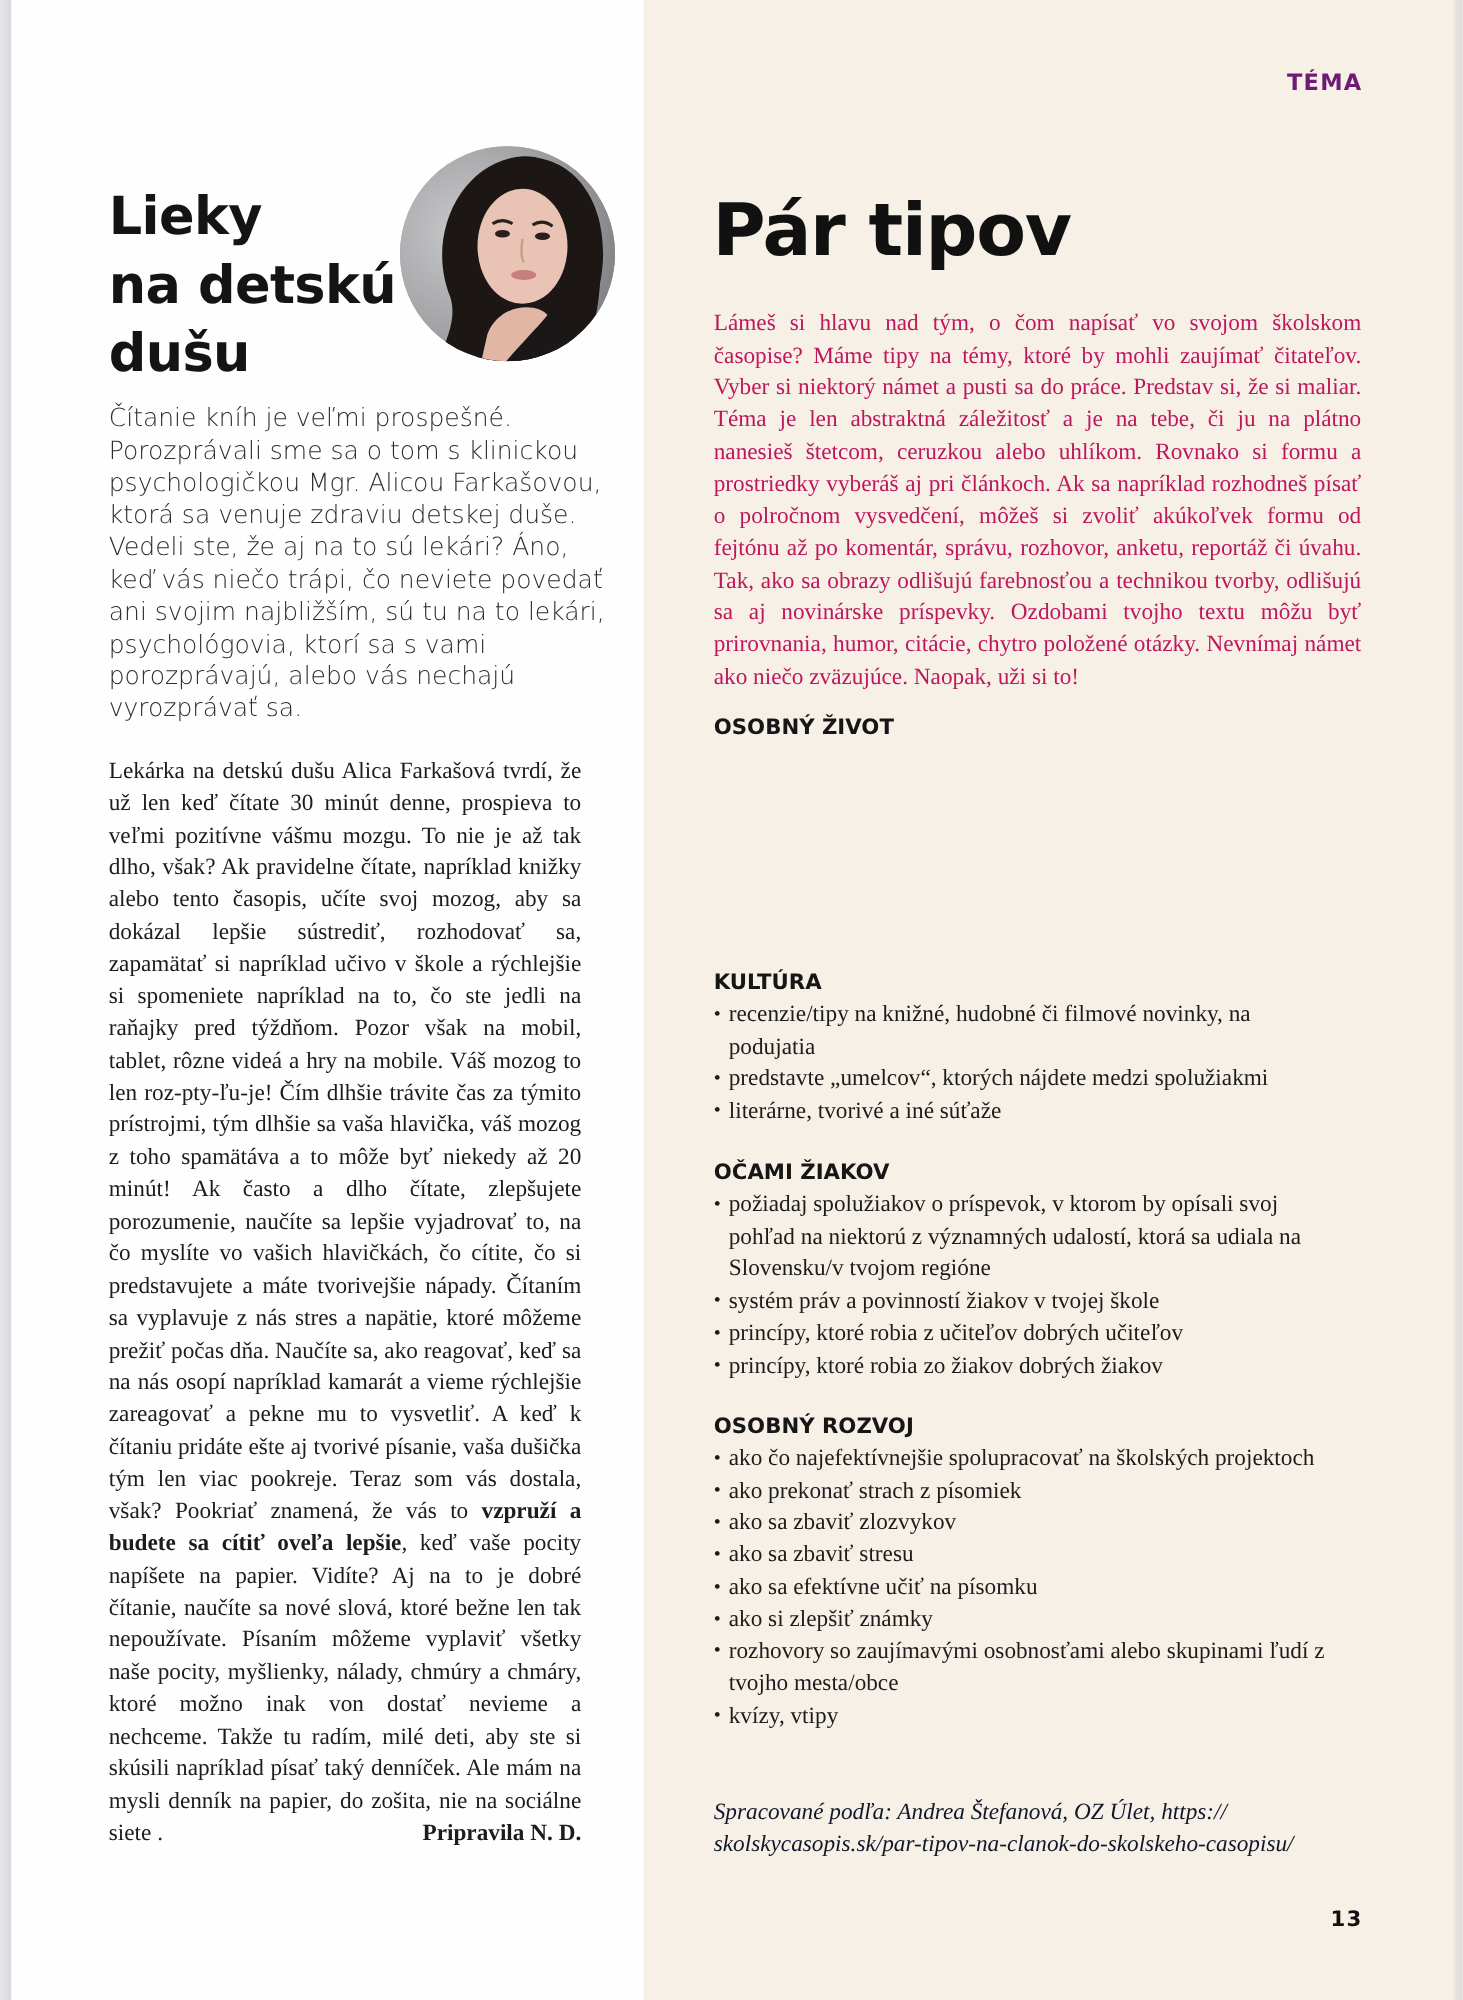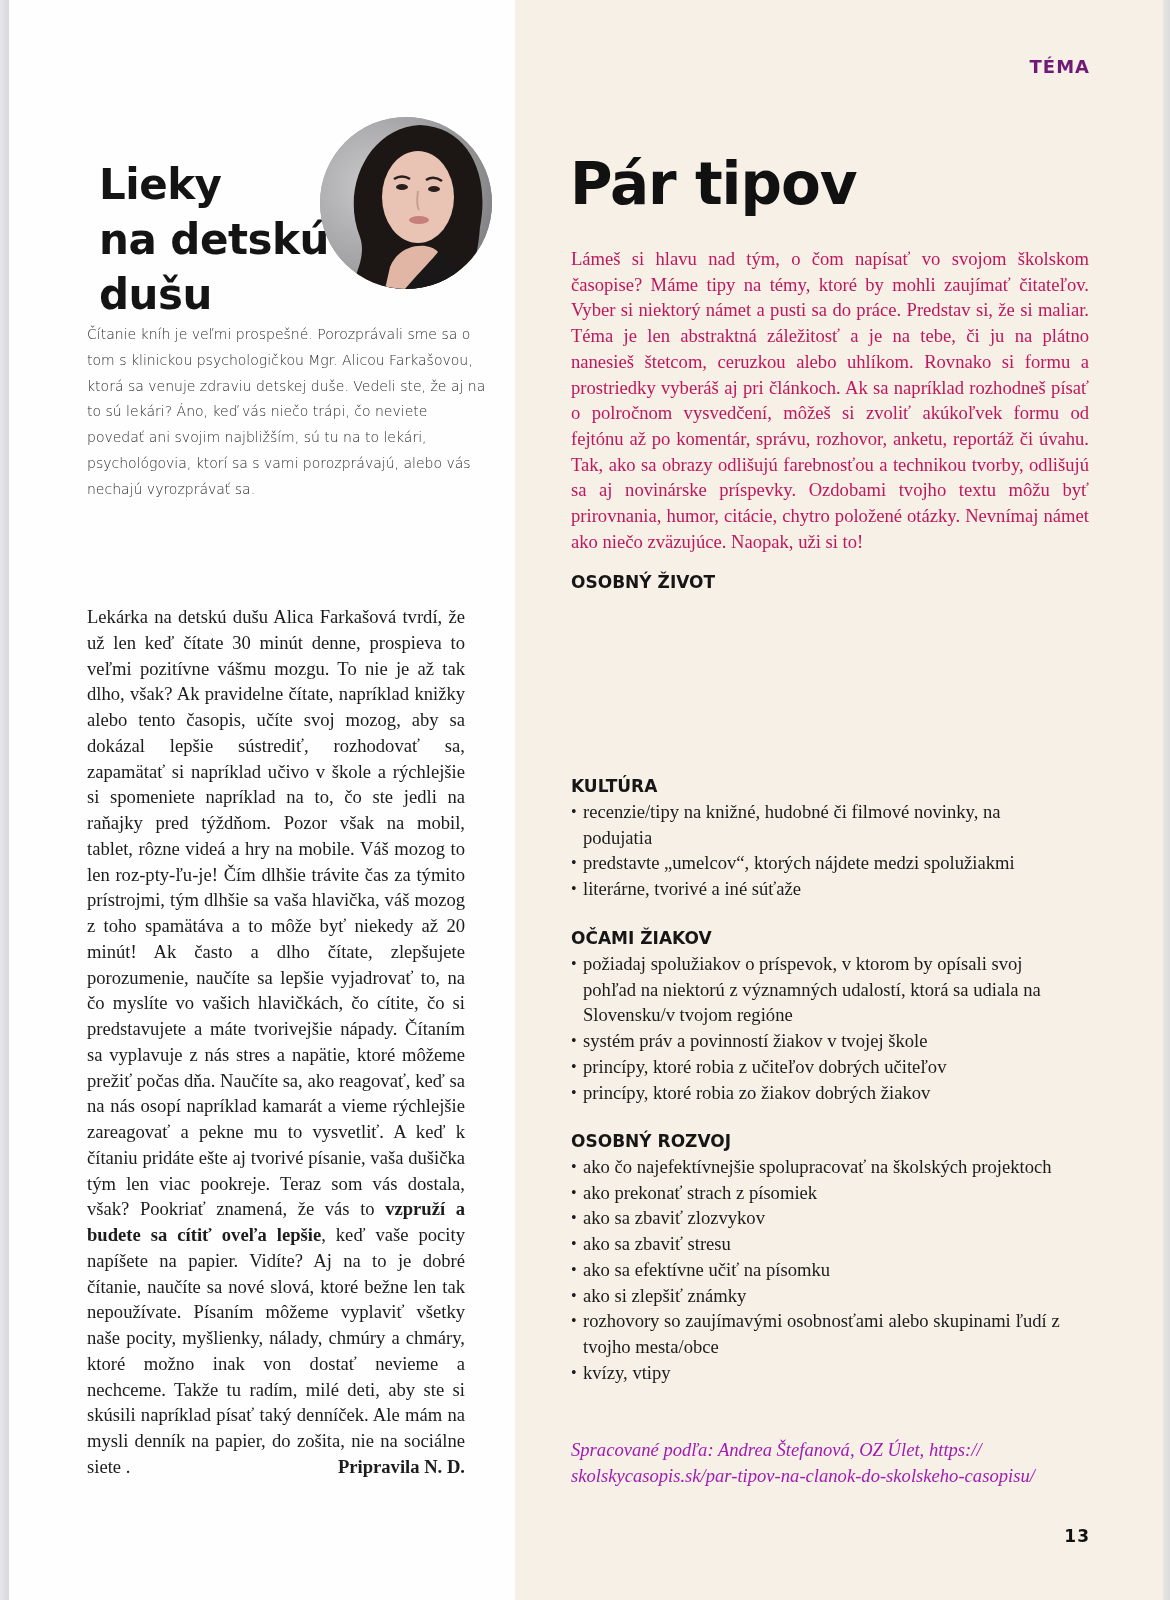--- a/index.html
+++ b/index.html
@@ -33,21 +33,21 @@
     font-size: 42px; font-weight: bold; line-height: 55px; color: #141414;
     letter-spacing: -0.5px;
   }
   .portrait {
     position: absolute; left: 320px; top: 117px; width: 172px; height: 172px;
     border-radius: 50%; overflow: hidden;
     background: radial-gradient(circle at 30% 45%, #bfbfc2 0%, #9a9a9e 55%, #6d6d70 100%);
   }
   .lead {
     position: absolute; left: 87px; top: 322px; width: 400px;
-    font-size: 14px; line-height: 25.8px; color: #2c2c2c; font-weight: 300;
+    font-size: 20px; line-height: 25.8px; color: #2c2c2c; font-weight: 300;
   }
   .lead p { margin: 0; }
   .body-left {
     position: absolute; left: 87px; top: 604px; width: 378px;
     font-size: 18.6px; line-height: 25.75px; color: #1c1c1c;
     text-align: justify;
   }
   .body-left p { margin: 0; }
   .body-left b { font-weight: bold; }
   .sign { font-weight: bold; float: right; }
@@ -74,37 +74,37 @@
   .sec-list { list-style: none; padding: 0; margin: 0; }
   .sec-list li {
     font-size: 18.6px; line-height: 25.7px; color: #1c1c1c;
     padding-left: 12px; position: relative;
   }
   .sec-list li::before {
     content: "•"; position: absolute; left: 0; top: 0; font-size: 16px;
   }
   .source {
     position: absolute; left: 571px; top: 1437px; width: 520px;
-    font-size: 18.6px; line-height: 25.7px; font-style: italic; color: #a21caf;
+    font-size: 18.6px; line-height: 25.7px; font-style: italic; color: #0f172a;
   }
   .page-num {
     position: absolute; left: 1040px; top: 1526px; width: 50px; text-align: right;
     font-size: 17px; font-weight: bold; color: #111; letter-spacing: 1px;
   }
 </style>
 </head>
 <body>
 
 <div class="left-edge"></div>
 
 <div class="page-left"></div>
 <div class="page-right"></div>
 <div class="right-edge"></div>
 
-<h1 class="l-title sans" style="margin:12px;">
+<h1 class="l-title sans" style="margin:0;">
   <span style="display:block">Lieky</span>
   <span style="display:block">na detskú</span>
   <span style="display:block">dušu</span>
 </h1>
 
 <div class="portrait">
   <svg width="172" height="172" viewBox="0 0 172 172">
     <defs>
       <radialGradient id="bg" cx="30%" cy="40%" r="80%">
         <stop offset="0" stop-color="#c9c9cb"></stop>

